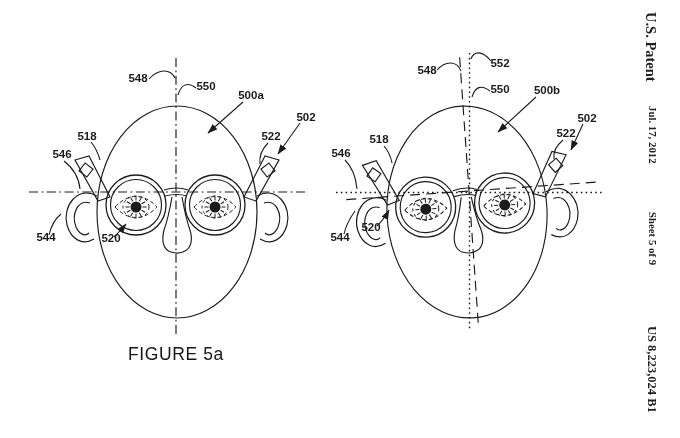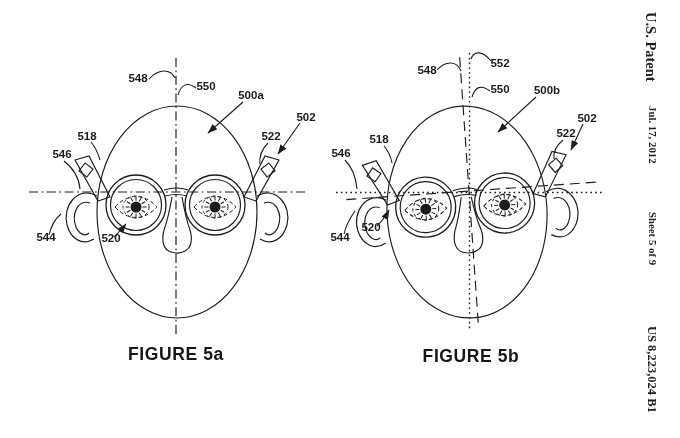--- a/index.html
+++ b/index.html
@@ -6,21 +6,21 @@
   #sheet{
     position:relative;width:680px;height:438px;background:#ffffff;
     font-family:"Liberation Sans",sans-serif;overflow:hidden;
   }
   svg text{
     font-family:"Liberation Sans",sans-serif;
     font-weight:bold;font-size:11.5px;fill:#1c1c1c;
   }
   .caption{
     position:absolute;transform:translateX(-50%);
-    font-family:"Liberation Sans",sans-serif;font-weight:bold;
+    font-family:"Liberation Sans",sans-serif;font-weight:normal;
     font-size:17.5px;letter-spacing:0.6px;color:#161616;white-space:nowrap;
   }
   .margin-text{
     position:absolute;left:658px;transform-origin:0 0;transform:rotate(90deg);
     font-family:"Liberation Serif",serif;font-weight:bold;color:#1f1f1f;
     white-space:nowrap;line-height:1.05;
   }
   .mt-pub{top:12px;font-size:14.5px;}
   .mt-date{top:106px;font-size:10.8px;}
   .mt-sheet{top:212px;font-size:10.8px;}
@@ -153,21 +153,20 @@
         <text x="379" y="143">518</text>
         <text x="341" y="157">546</text>
         <text x="340" y="241">544</text>
         <text x="371" y="231">520</text>
       </g>
     </g>
   </svg>
 
   
   <div class="caption" style="left:176px;top:344px;">FIGURE 5a</div>
-  <div class="caption" style="left:471px;top:346px;">FIGURE 5b</div>
 
   
   <div class="margin-text mt-pub">U.S. Patent</div>
   <div class="margin-text mt-date">Jul. 17, 2012</div>
   <div class="margin-text mt-sheet">Sheet 5 of 9</div>
   <div class="margin-text mt-num">US 8,223,024 B1</div>
 
 </div>
 
 </body></html>

